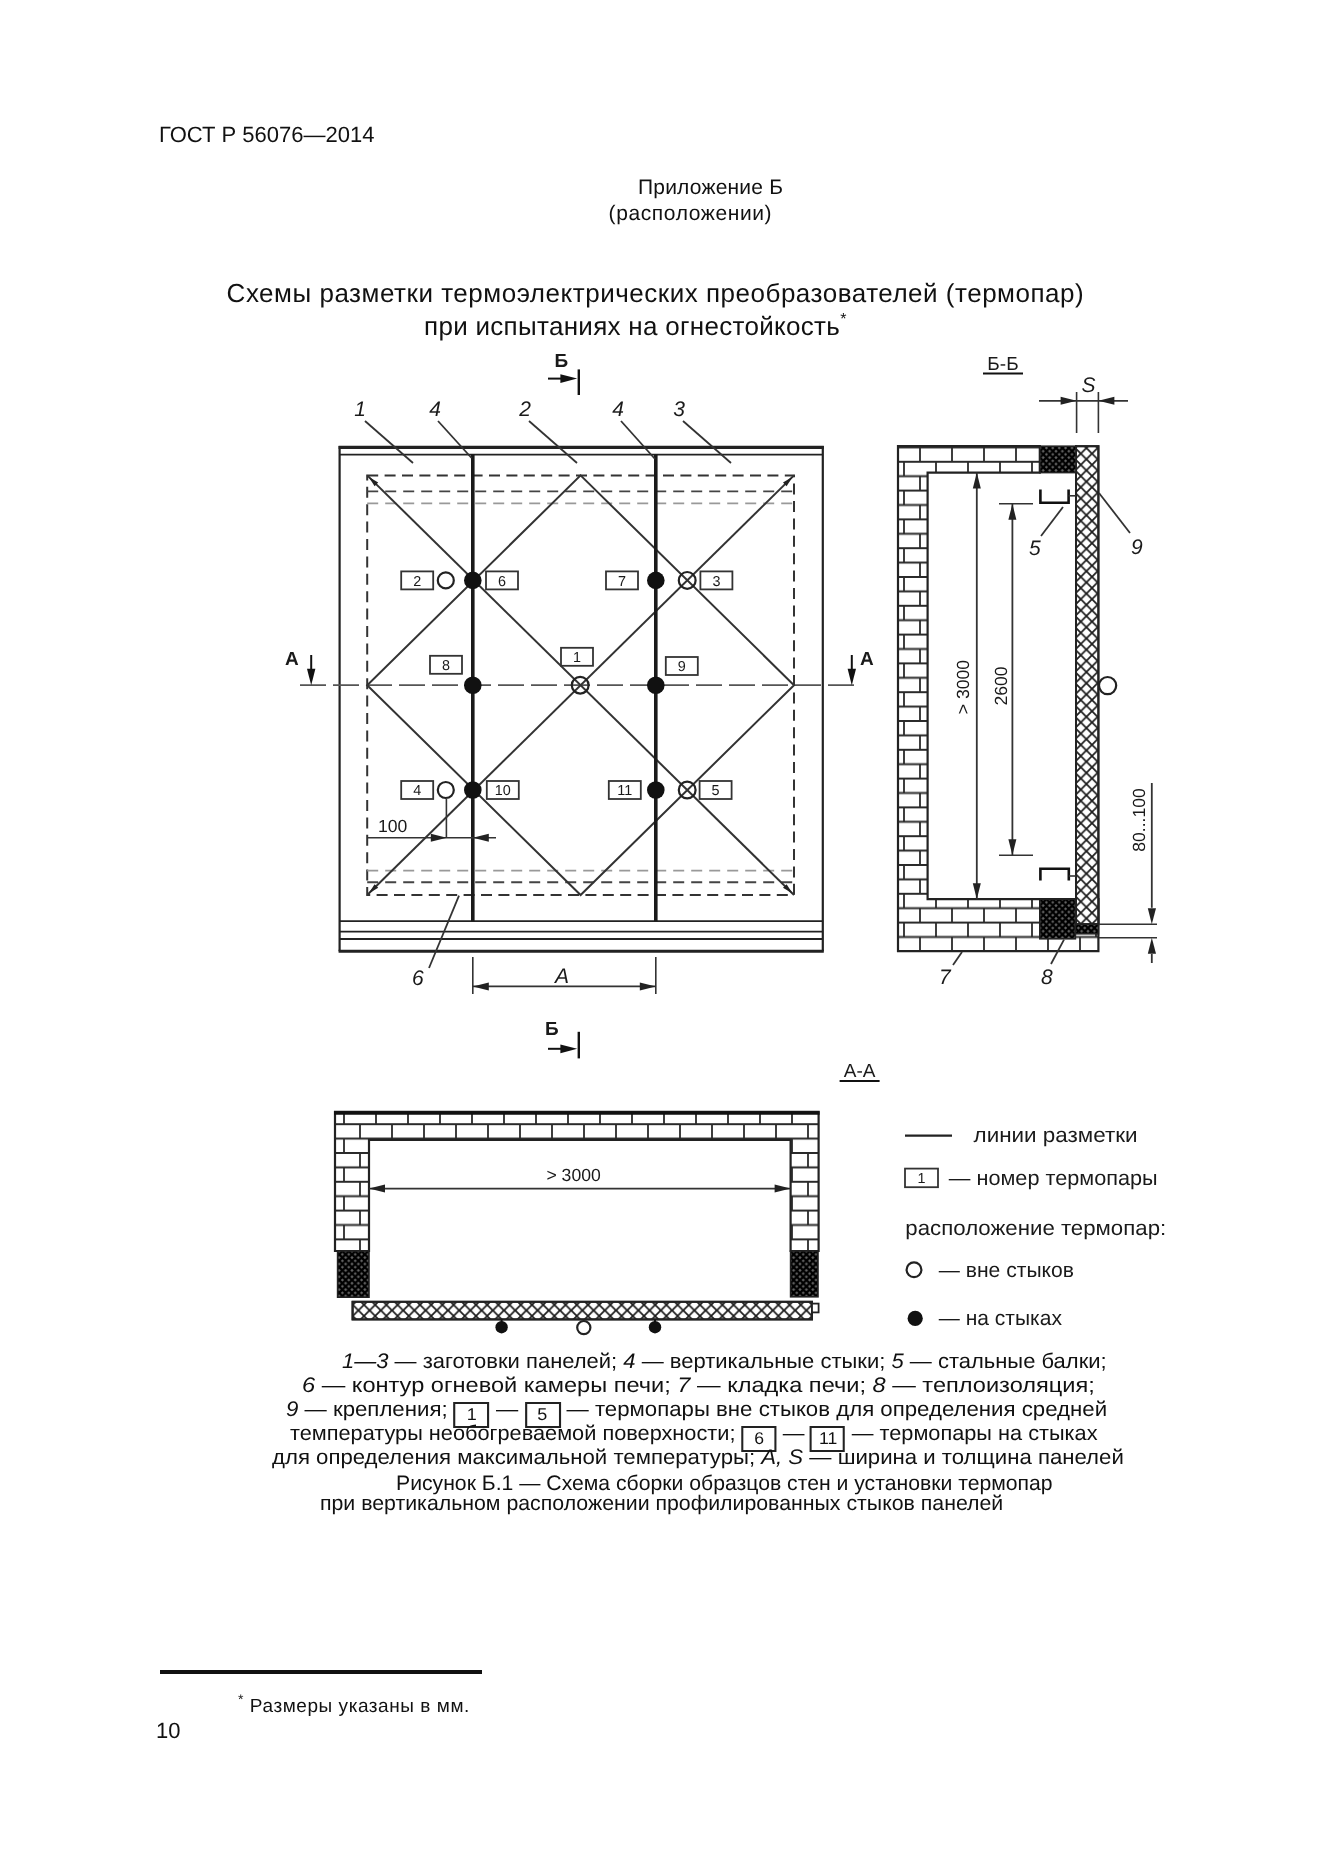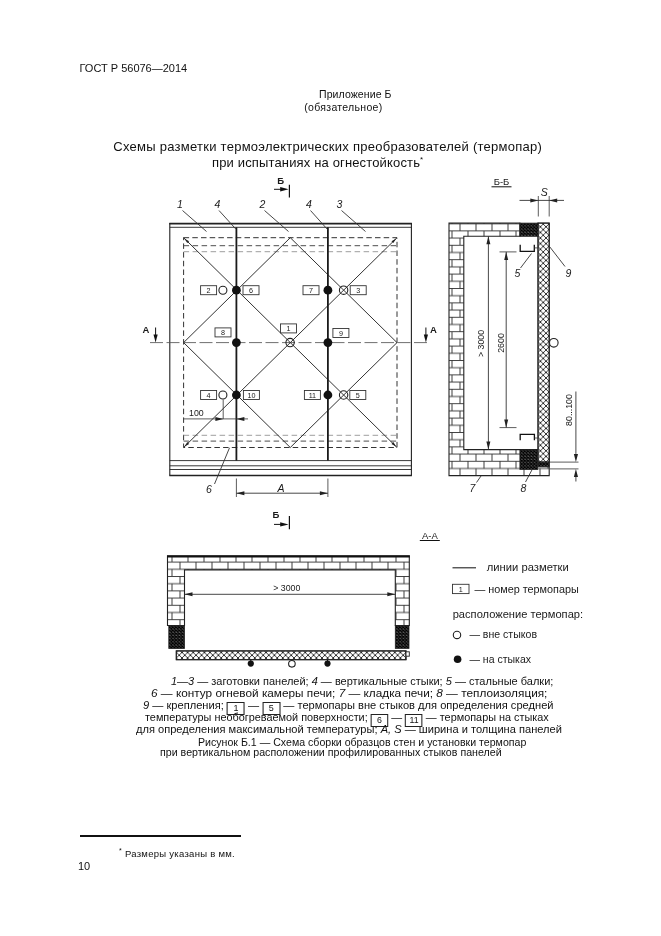--- a/index.html
+++ b/index.html
@@ -10,21 +10,21 @@
   .it{font-style:italic;}
   .nbox{display:inline-block;border:1px solid #222;width:15px;height:10.8px;line-height:10.8px;text-align:center;font-style:normal;font-size:8.5px;vertical-align:-2px;}
   .cap{font-size:10.5px;white-space:nowrap;transform-origin:0 50%;}
 </style>
 </head>
 <body>
 
 <div class="abs b" style="left:79.5px;top:61.5px;font-size:11px;">ГОСТ Р 56076—2014</div>
 
 <div class="abs b" style="left:307px;top:88px;font-size:10.5px;letter-spacing:0.1px;margin-left:12px;">Приложение Б</div>
-<div class="abs b" style="left:304.3px;top:100.6px;font-size:10.5px;letter-spacing:0.3px;">(обязательное)</div>
+<div class="abs b" style="left:304.3px;top:100.6px;font-size:10.5px;letter-spacing:0.3px;">(расположении)</div>
 
 <div class="abs b" style="left:113.3px;top:139px;font-size:13px;letter-spacing:0.26px;">Схемы разметки термоэлектрических преобразователей (термопар)</div>
 <div class="abs b" style="left:212px;top:154.9px;font-size:13px;letter-spacing:0.15px;">при испытаниях на огнестойкость<sup style="font-size:8px;">*</sup></div>
 
 <svg class="abs" style="left:0;top:0;" width="661" height="936" viewBox="0 0 661 936">
 <defs>
 <pattern id="brick" width="16" height="14.4" patternUnits="userSpaceOnUse">
   <path d="M0,0.5 H16 M0,7.7 H16 M4,0.5 V7.7 M12,7.7 V14.4" fill="none" stroke="#2a2a2a" stroke-width="0.9"></path>
 </pattern>
 <pattern id="xh" width="5.6" height="5.6" patternUnits="userSpaceOnUse">

